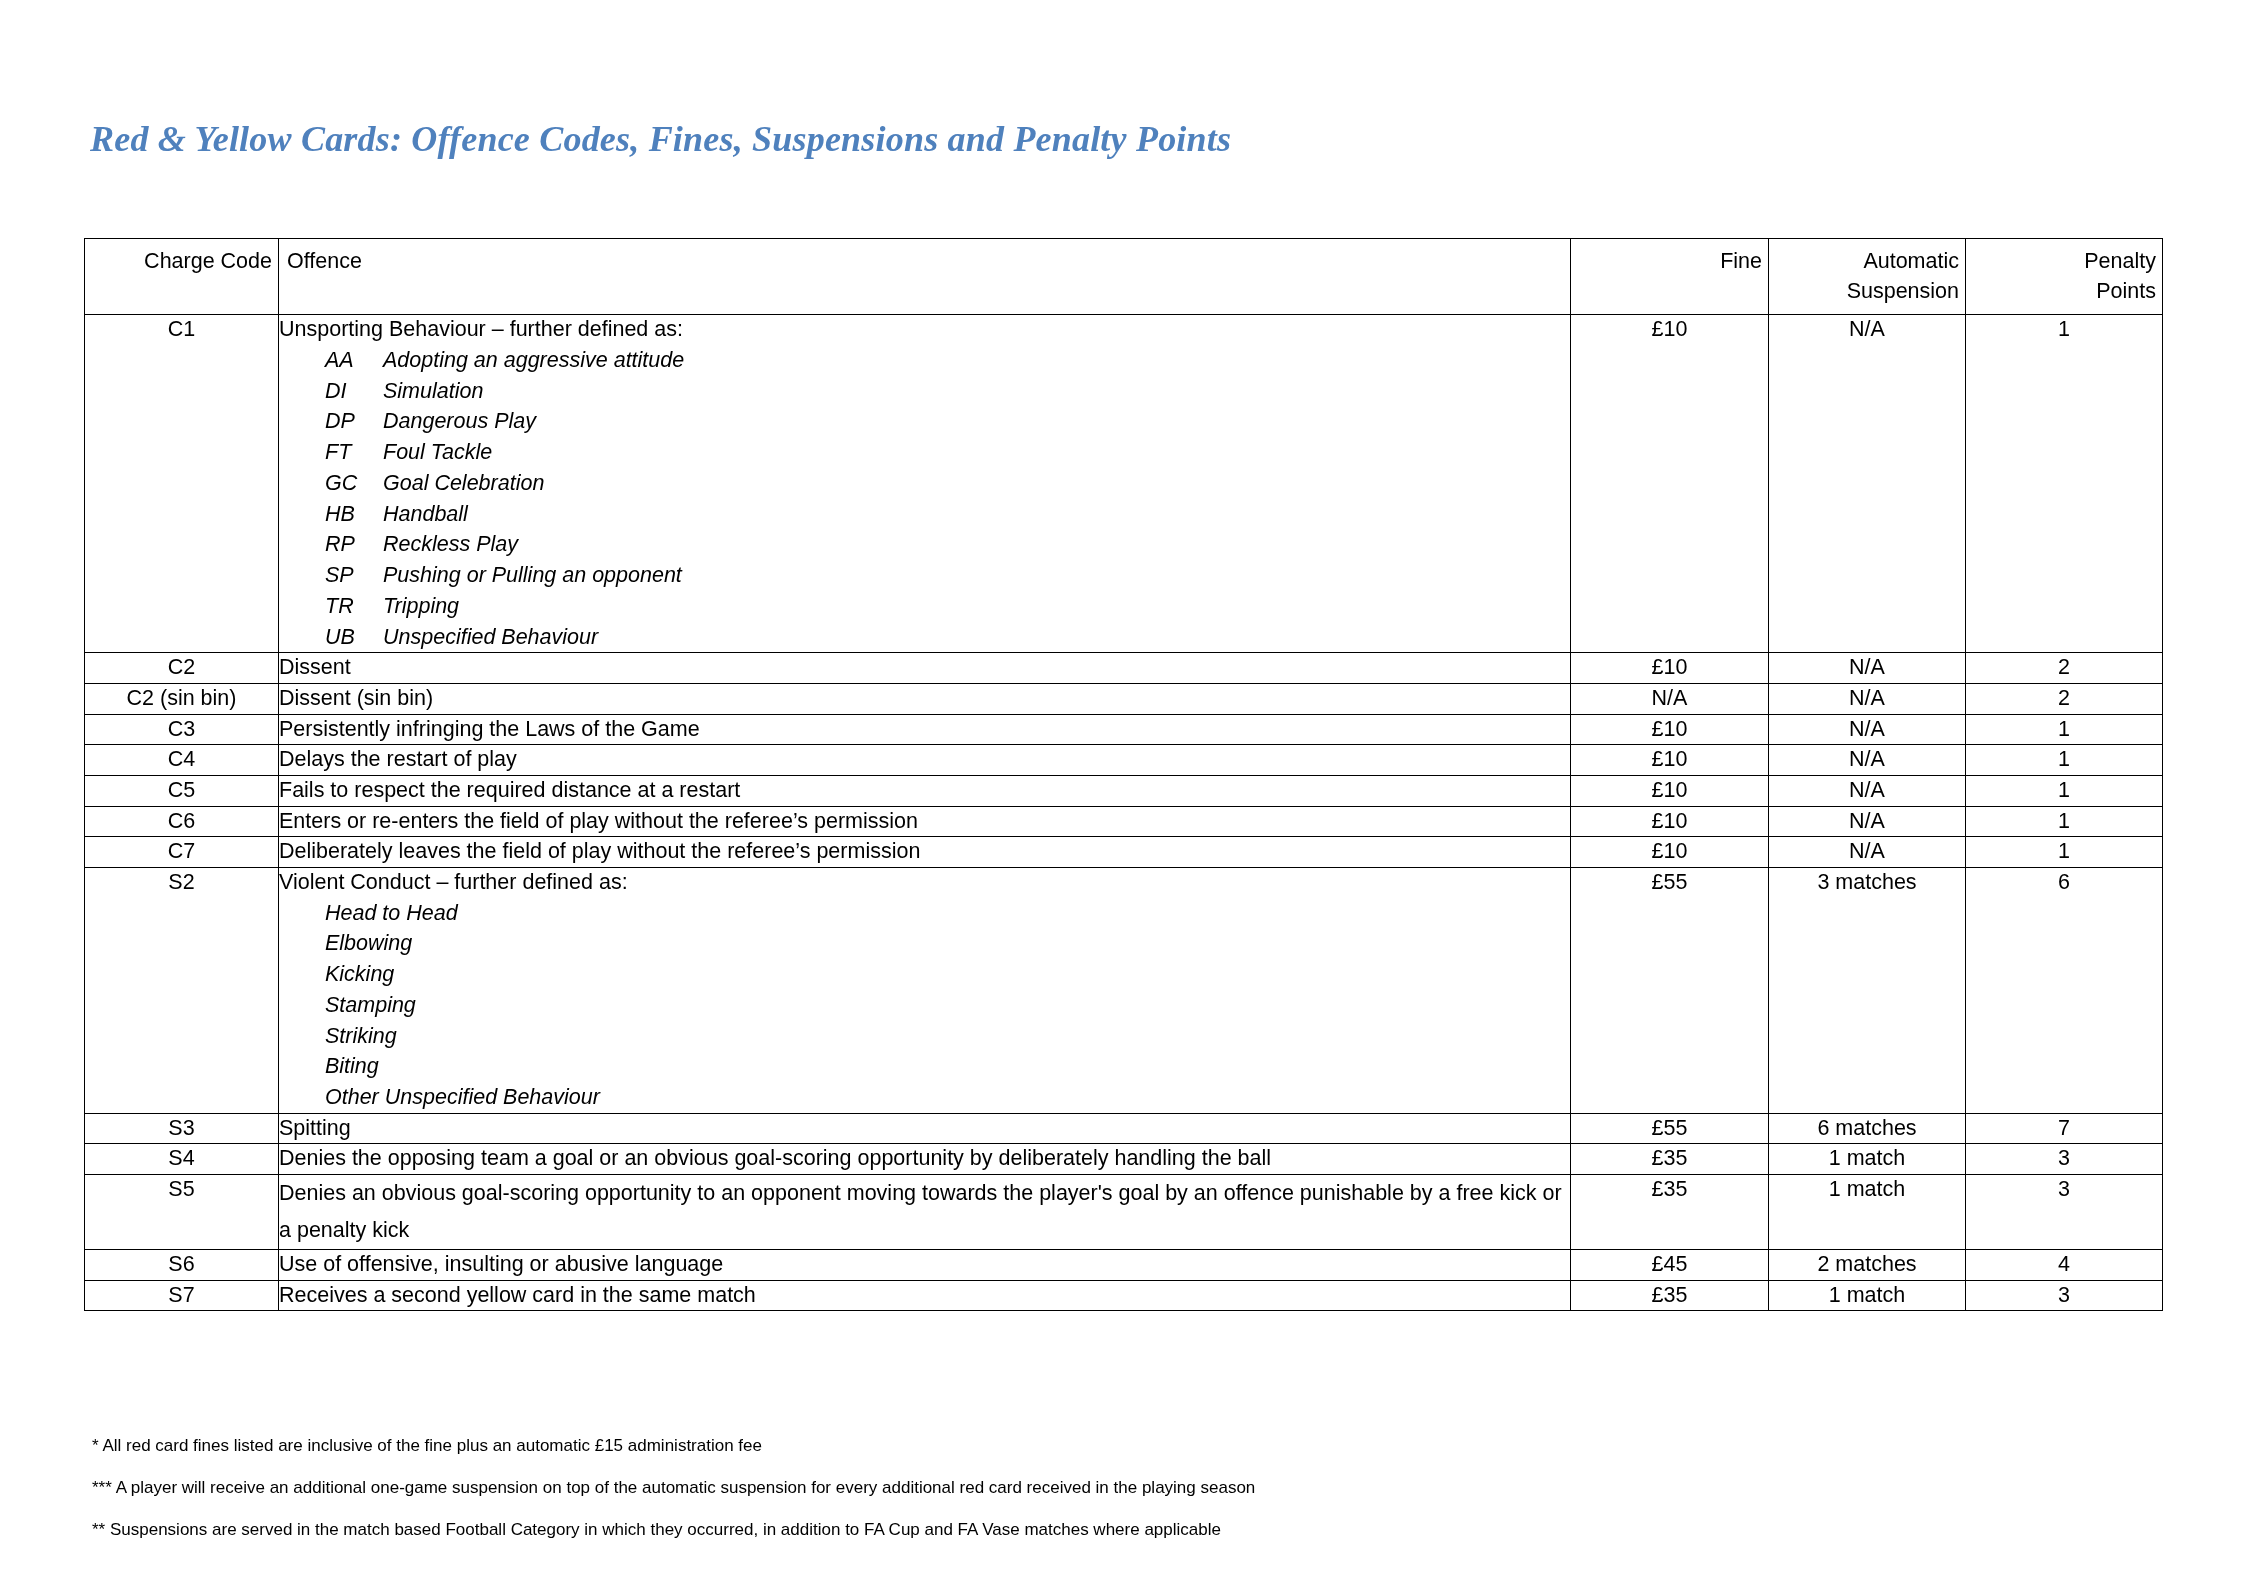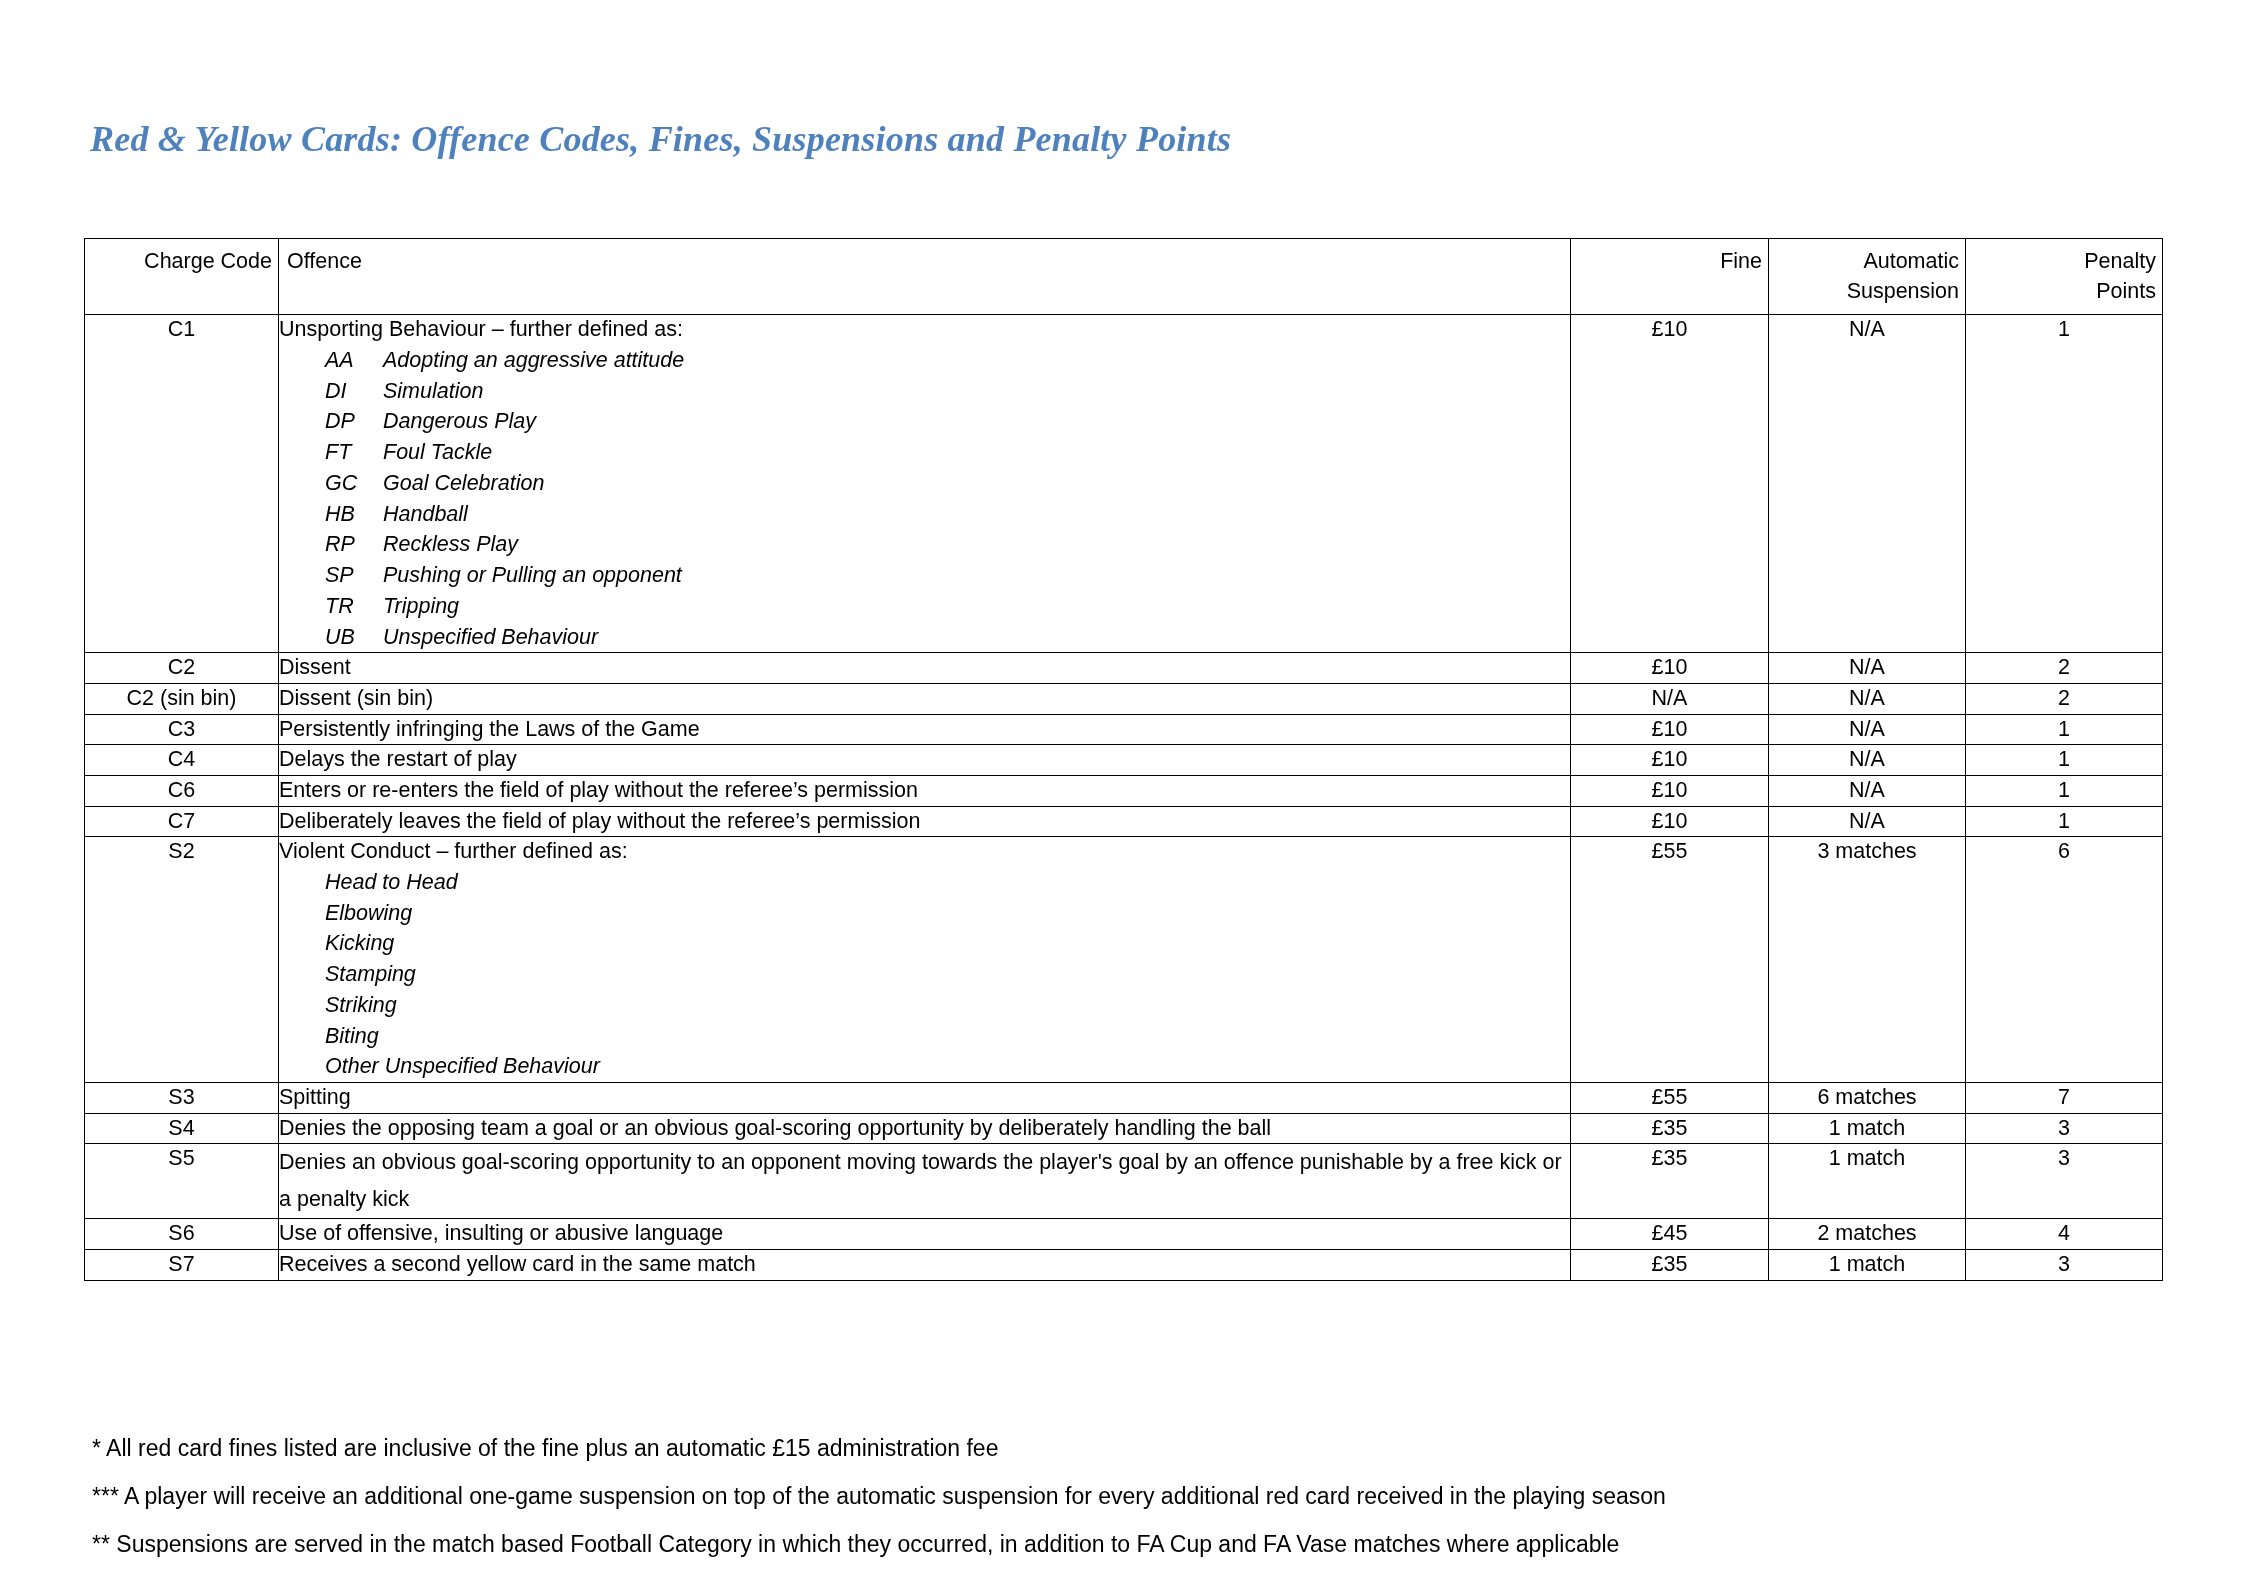--- a/index.html
+++ b/index.html
@@ -112,21 +112,21 @@
 
   .wrap-2line {
     line-height: 1.72;
   }
 
   .footnotes {
     position: absolute;
     left: 92px;
     top: 1437px;
     width: 2060px;
-    font-size: 23px;
+    font-size: 17px;
     line-height: 1.0;
   }
   .footnotes .fn {
     margin-bottom: 25px;
     white-space: nowrap;
   }
 </style>
 </head>
 <body>
 
@@ -209,20 +209,29 @@
         <tr>
           <td class="cell-pad-center">C4</td>
           <td class="cell-pad-left">
             <div>Delays the restart of play</div>
           </td>
           <td class="val">£10</td>
           <td class="val">N/A</td>
           <td class="val">1</td>
         </tr>
         <tr>
+          <td class="cell-pad-center">C5</td>
+          <td class="cell-pad-left">
+            <div>Fails to respect the required distance at a restart</div>
+          </td>
+          <td class="val">£10</td>
+          <td class="val">N/A</td>
+          <td class="val">1</td>
+        </tr>
+        <tr>
           <td class="cell-pad-center">C6</td>
           <td class="cell-pad-left">
             <div>Enters or re-enters the field of play without the referee’s permission</div>
           </td>
           <td class="val">£10</td>
           <td class="val">N/A</td>
           <td class="val">1</td>
         </tr>
         <tr>
           <td class="cell-pad-center">C7</td>

